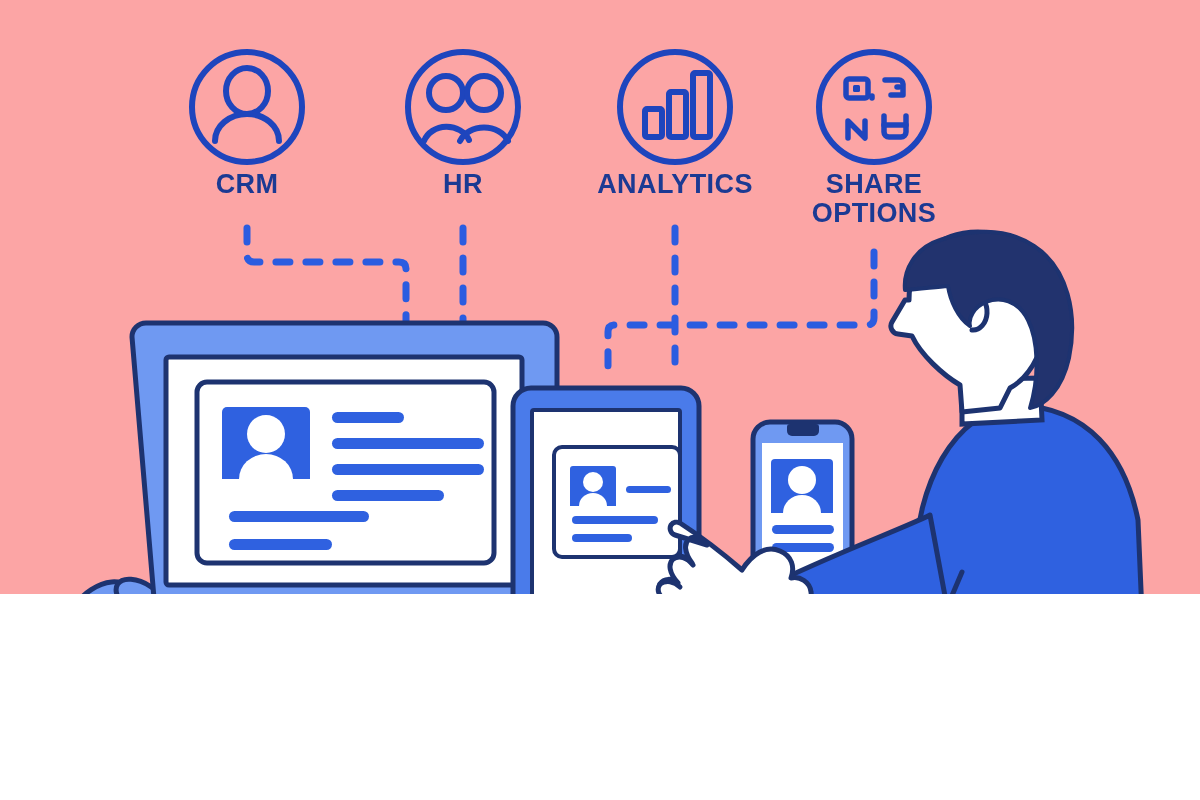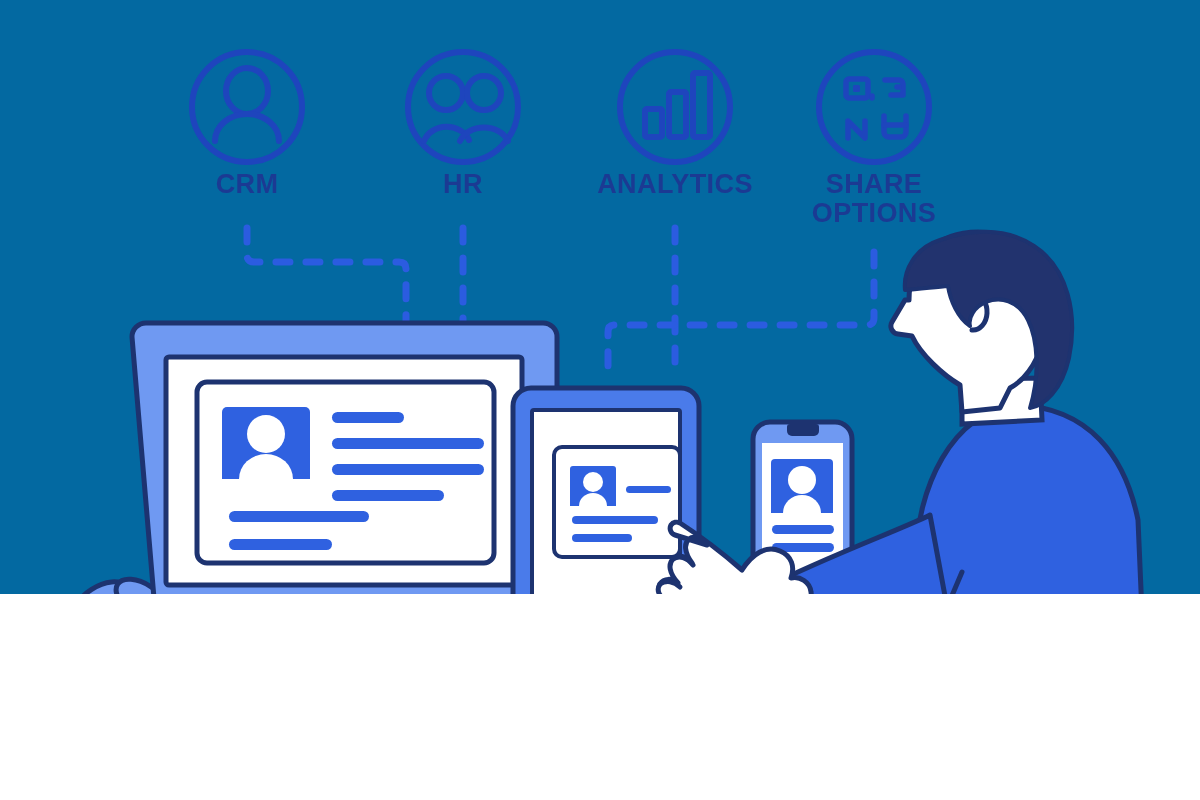--- a/index.html
+++ b/index.html
@@ -9,21 +9,21 @@
     background: #ffffff;
   }
   body {
     font-family: "Liberation Sans", sans-serif;
   }
   #stage {
     position: relative;
     width: 1200px;
     height: 594px;
     overflow: hidden;
-    background: #0369a1;
+    background: #fca5a5;
   }
   #scene {
     position: absolute;
     inset: 0;
     width: 1200px;
     height: 800px;
   }
   .node-label {
     font-family: "Liberation Sans", sans-serif;
     font-weight: bold;

